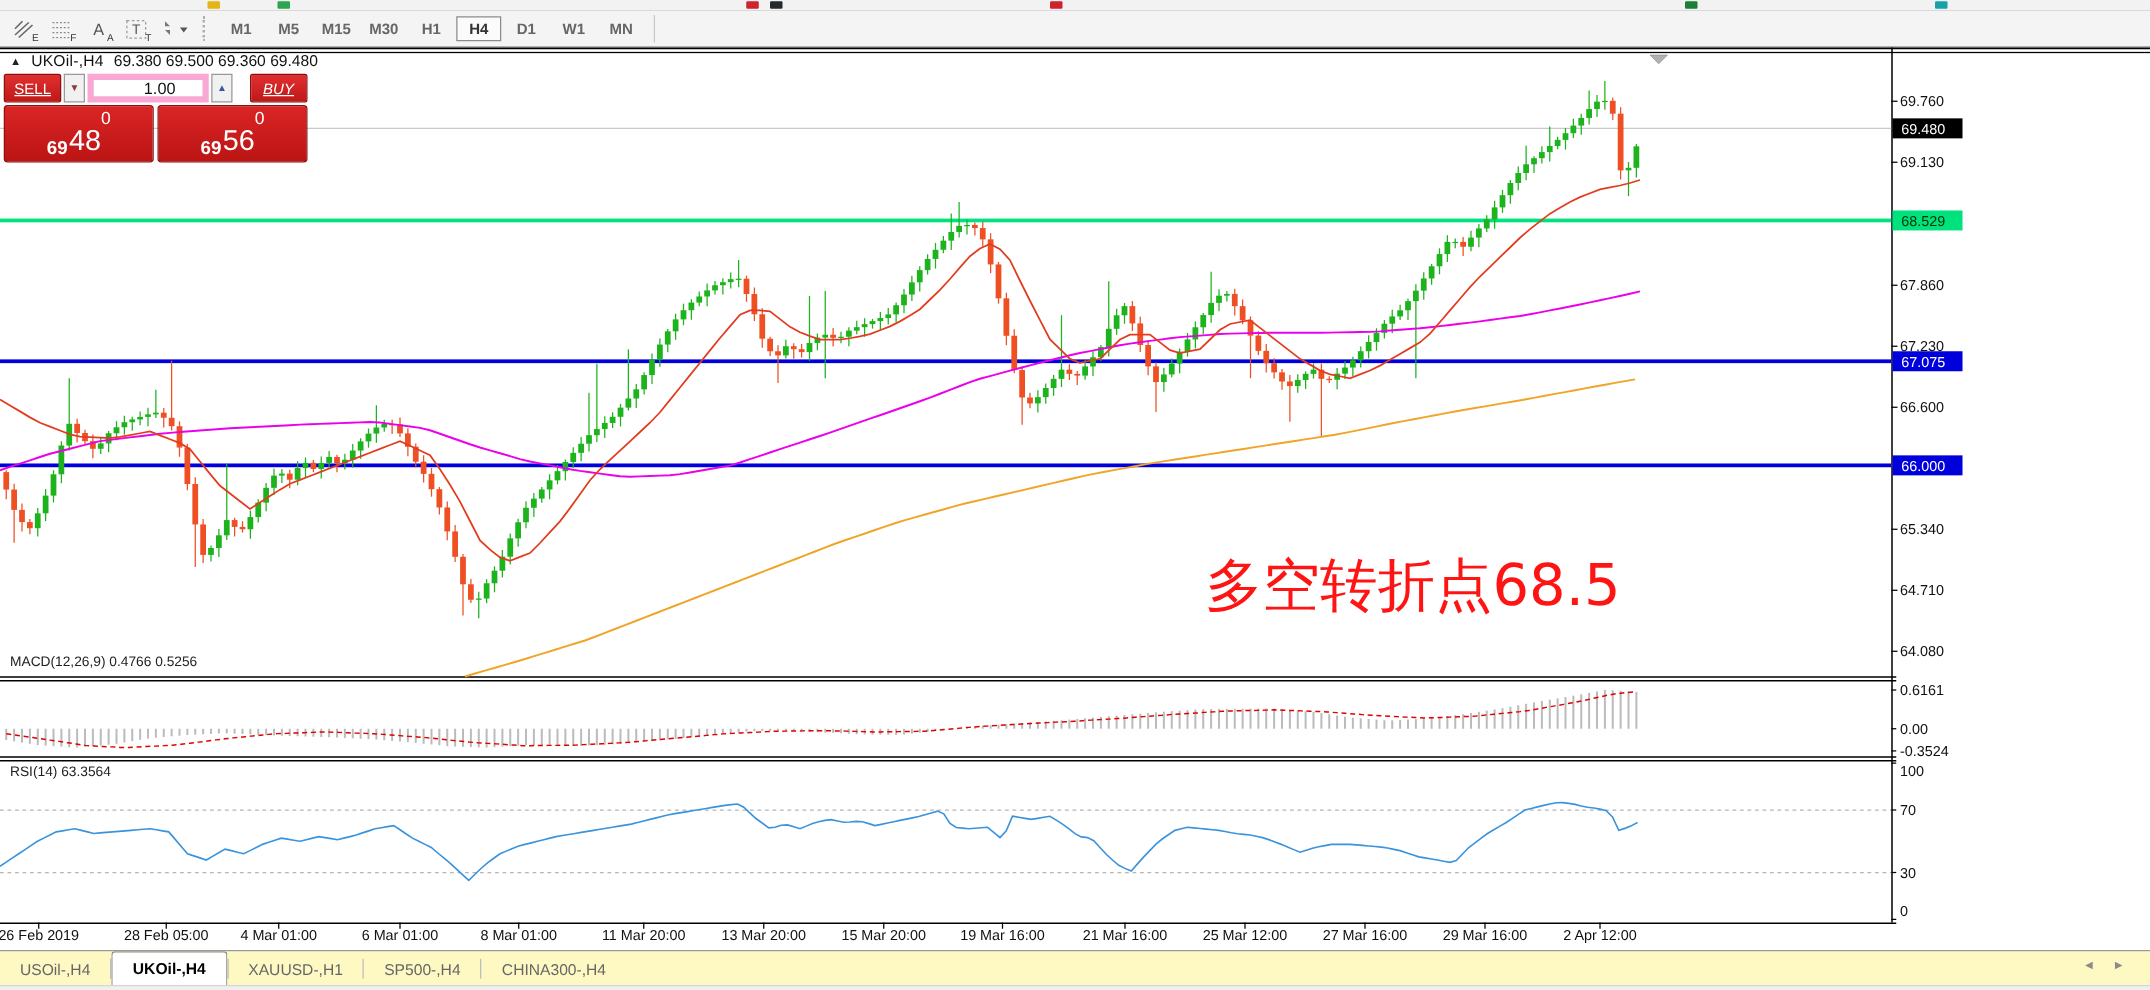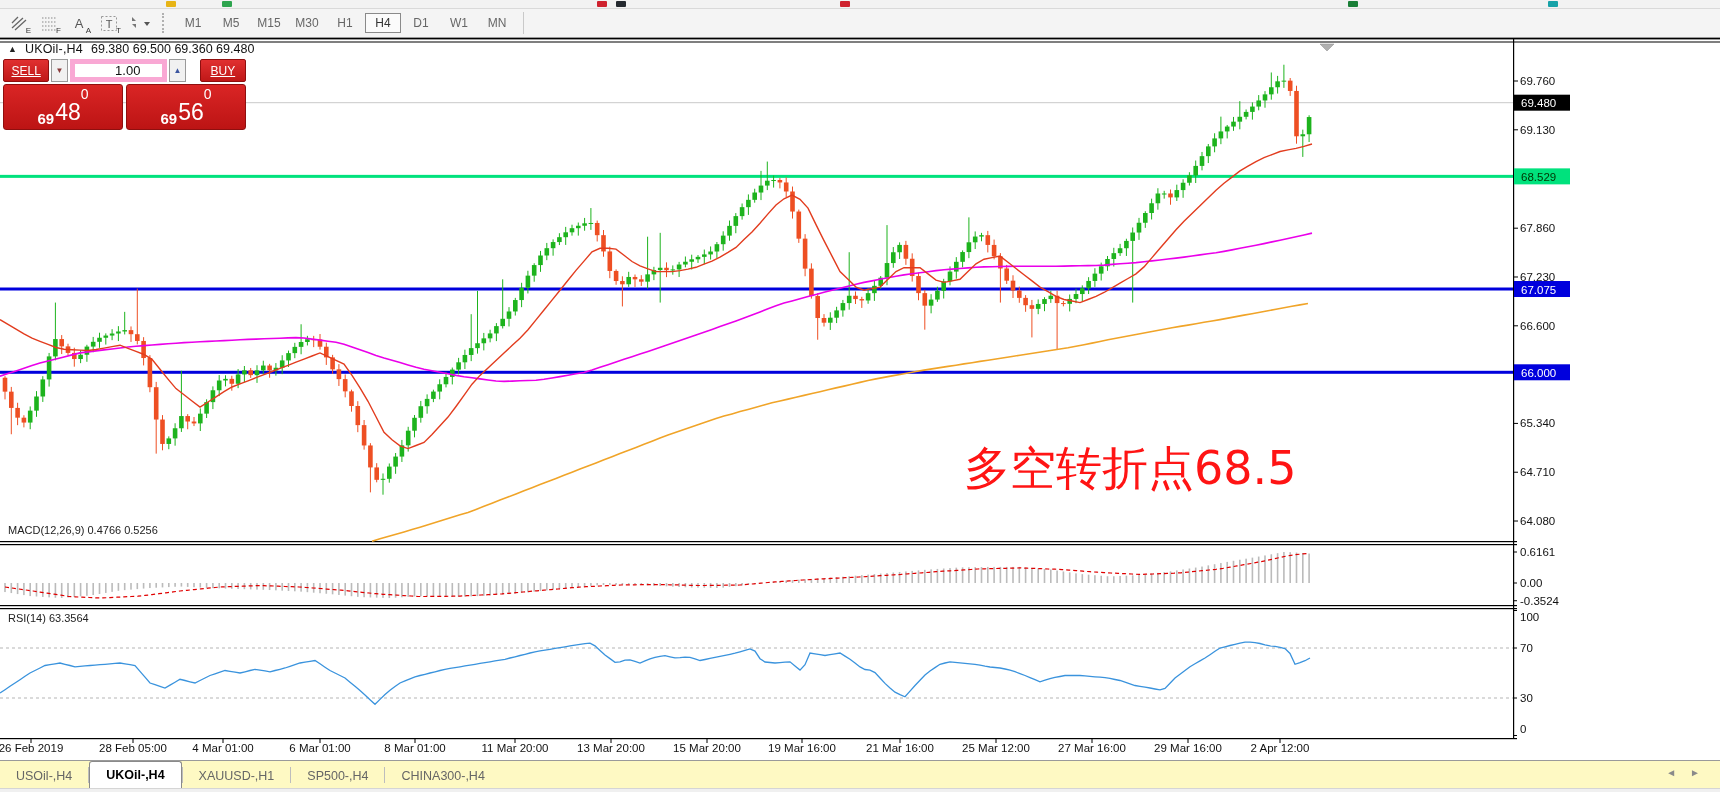--- a/index.html
+++ b/index.html
@@ -9,37 +9,37 @@
   .topstrip{position:absolute;left:0;top:0;width:1720px;height:8px;background:#f2f2f2;border-bottom:1px solid #d9d9d9;}
   .topstrip .frag{position:absolute;top:1px;width:10px;height:6px;border-radius:1px;}
   
   .toolbar{position:absolute;left:0;top:9px;width:1720px;height:28px;background:#f4f4f4;
     border-bottom:1px solid #9a9a9a;display:flex;align-items:center;}
   .toolbar .tools{display:flex;align-items:center;gap:4px;padding-left:6px;}
   .toolbtn{width:26px;height:22px;display:flex;align-items:center;justify-content:center;position:relative;color:#555;}
   .toolbtn .sub{position:absolute;right:1px;bottom:-1px;font-size:8px;color:#333;}
   .tb-sep{width:5px;height:20px;margin:0 6px 0 10px;border-left:2px dotted #b0b0b0;}
   .tf{display:flex;align-items:center;gap:2px;}
-  .tfbtn{min-width:26px;padding:2px 4px;text-align:center;font-size:12px;color:#666;border:1px solid transparent;cursor:default;}
+  .tfbtn{min-width:26px;padding:2px 4px;text-align:center;font-size:12px;color:#666;border:1px solid transparent;cursor:default;font-weight:bold;}
   .tfbtn.active{background:#fbfbfb;border:1px solid #8a8a8a;color:#333;}
   .tf-endsep{width:1px;height:22px;background:#c9c9c9;margin-left:8px;}
   
   #chart{position:absolute;left:0;top:0;}
   
   .chart-title{position:absolute;left:8px;top:42px;font-size:12.5px;color:#111;display:flex;gap:8px;align-items:center;}
   .chart-title .arr{font-size:9px;color:#222;}
   .chart-title .sym{letter-spacing:0.2px;}
   
   .trade{position:absolute;left:3px;top:59px;width:243px;}
   .trade .row1{display:flex;align-items:stretch;height:23px;gap:2px;}
   .btn-red{background:linear-gradient(#e03030,#c01818);color:#fff;border:1px solid #8f0f0f;border-radius:2px;
     font-size:12px;display:flex;align-items:center;justify-content:center;}
   .btn-red span{text-decoration:underline;}
   .sellbtn{width:62px;}
-  .buybtn{width:62px;margin-left:12px;}
+  .buybtn{width:62px;margin-left:12px;font-style:italic;}
   .spin{width:20px;background:#f1f1f1;border:1px solid #9a9a9a;display:flex;align-items:center;justify-content:center;font-size:8px;}
   .spin.dn{color:#8a3b3b;}
   .spin.up{color:#3b56a0;}
   .volbox{width:92px;background:#fff;border:5px solid #f9a8d4;display:flex;align-items:center;justify-content:flex-end;
     padding-right:22px;font-size:13px;color:#111;}
   .row2{display:flex;gap:3px;margin-top:2px;}
   .pricebox{width:138px;height:41px;background:linear-gradient(#da2525,#bc1414);border:1px solid #8f0f0f;border-radius:3px;
     color:#fff;display:flex;align-items:flex-end;justify-content:center;padding-bottom:3px;}
   .pricebox .pre{font-size:15px;line-height:15px;margin-right:1px;font-weight:bold;}
   .pricebox .big{font-size:23px;line-height:28px;font-weight:normal;}

